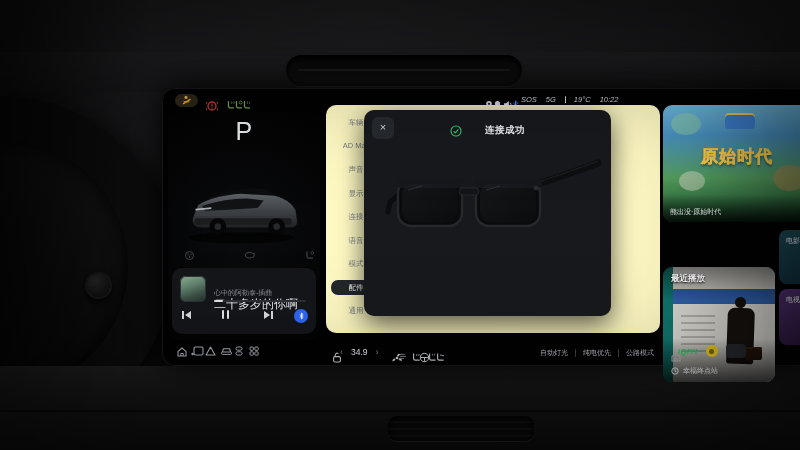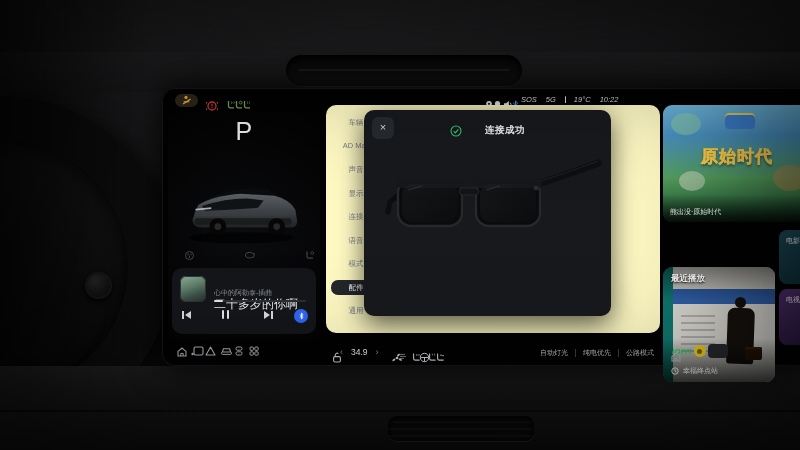--- a/index.html
+++ b/index.html
@@ -131,21 +131,21 @@
   .dock-left { left:14px; top:6px; display:flex; gap:14.5px; align-items:center;}
   .dock-left > * { position:static; }
   .dock-mid { left:170px; top:4px; display:flex; gap:8px; align-items:center; color:#c6c9cc;}
   .dock-mid > * { position:static; }
   .chev { color:#85888c; font-size:9px; line-height:16px;}
   .temp-set { font-size:8.5px; color:#e3e6e9; line-height:16px;}
   .dock-txt { left:378px; top:4px; display:flex; align-items:center; gap:7px; }
   .dock-txt > * { position:static; }
   .qbtn { font-size:7px; color:#b8bbbf; line-height:17px;}
   .vdiv { width:1px; height:8px; background:#3a3c40; }
-  .dock-right { left:508px; top:4px; display:flex; align-items:center; gap:2px;}
+  .dock-right { left:508px; top:4px; display:flex; align-items:center; gap:8px;}
   .dock-right > * { position:static; }
   .iqiyi { font-size:7.5px; font-weight:bold; font-style:italic; color:#21c557; letter-spacing:.5px;}
   .app-yellow { width:12px; height:12px; border-radius:50%; background:#e6c71f; position:relative;}
   .app-yellow i{ position:absolute; left:3.5px; top:3.5px; width:5px; height:5px; border-radius:50%; background:#7a6206;}
   .app-partial { width:20px; height:14px; border-radius:4px; background:#26282d; }
 
   svg { display:block; }
 </style>
 </head>
 <body>

